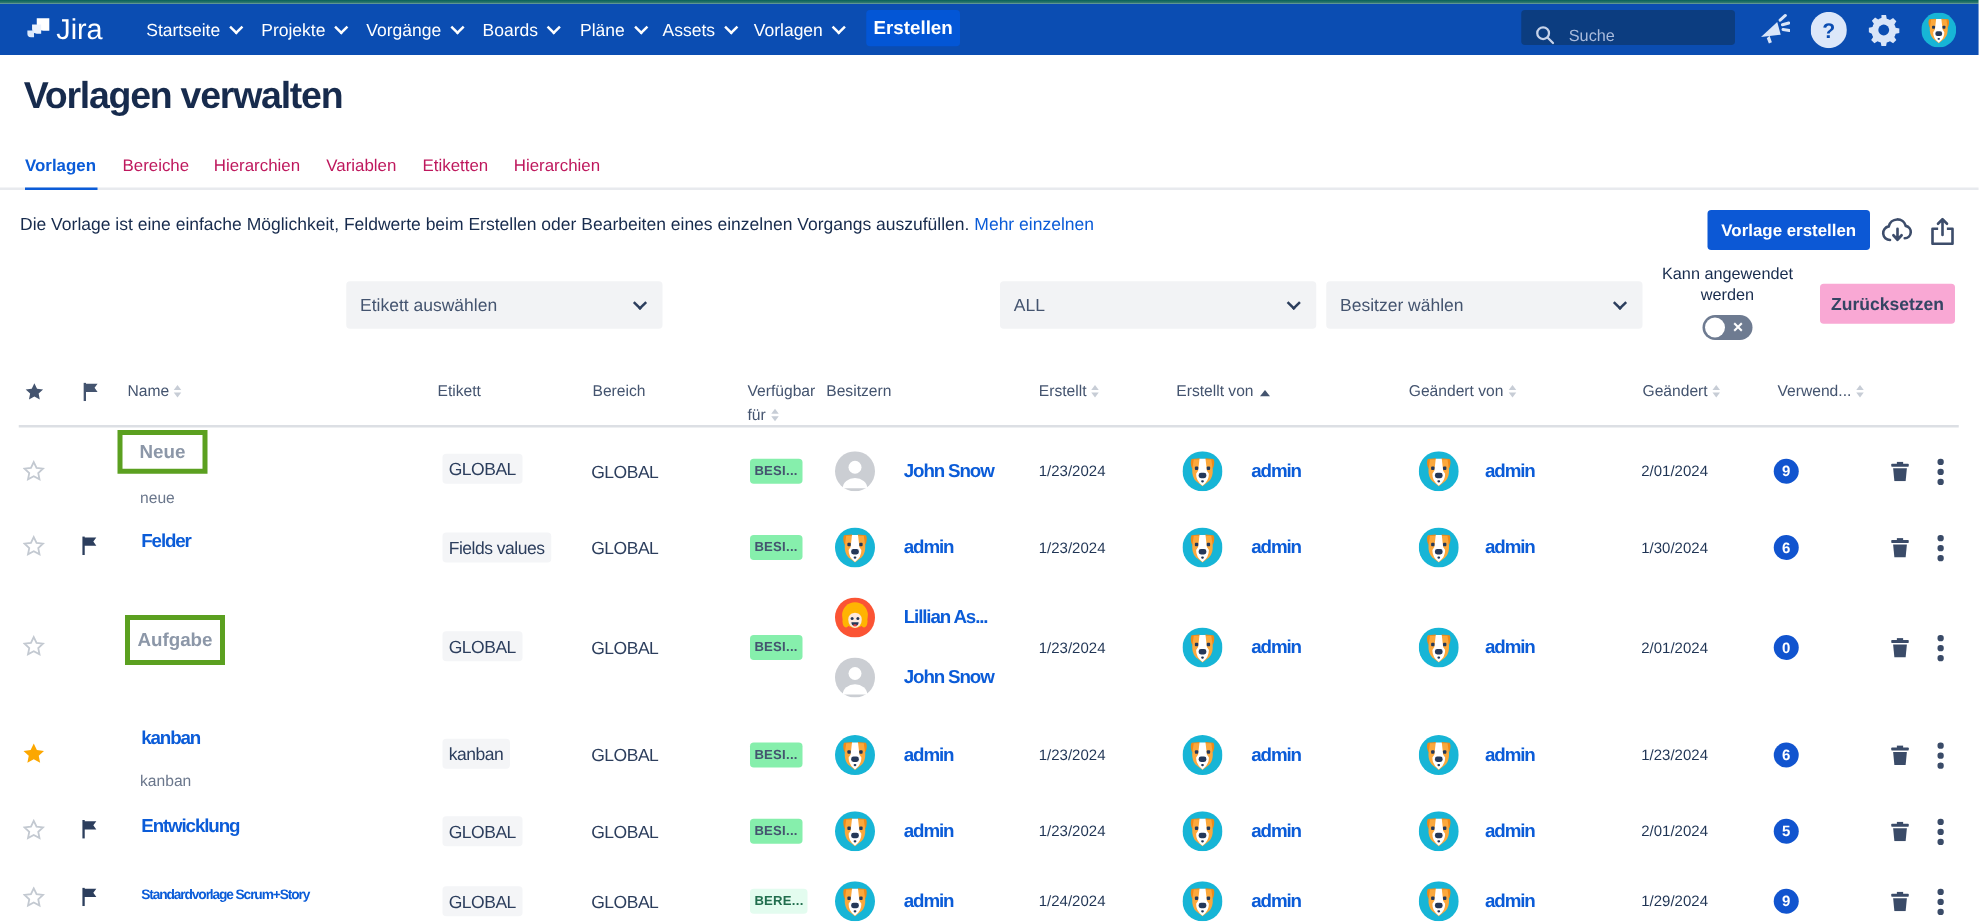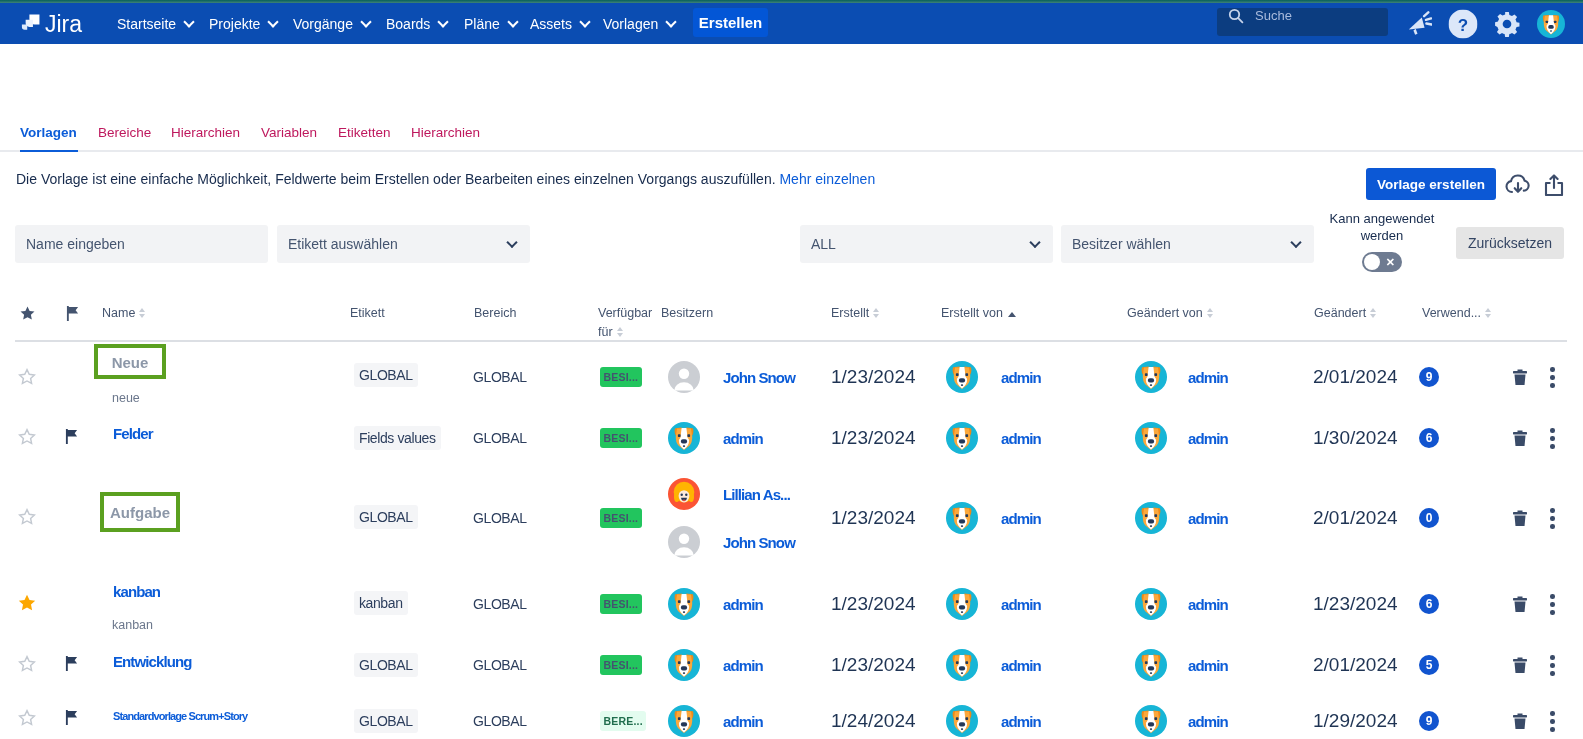--- a/index.html
+++ b/index.html
@@ -16,21 +16,21 @@
 #nav{position:absolute;left:0;top:3px;width:100%;height:41px;background:#0B4DB2}
 .navitem{position:absolute;top:50%;transform:translateY(-50%);color:#FFFFFF;
   font-size:14px;white-space:nowrap}
 .chev{display:inline-block;width:8px;height:8px;margin-left:9px;margin-bottom:2px;
   border-right:2px solid #fff;border-bottom:2px solid #fff;
   transform:rotate(45deg);vertical-align:1px}
 #createbtn{position:absolute;left:693px;top:5px;width:75px;height:29px;
   background:#0356D6;border-radius:3px;color:#fff;font-weight:bold;font-size:15px;
   display:flex;align-items:center;justify-content:center}
 #search{position:absolute;left:1217px;top:5px;width:171px;height:28px;
-  background:#0C3D80;border-radius:3px;display:flex;align-items:flex-start}
+  background:#0C3D80;border-radius:3px;display:flex;align-items:flex-end}
 #search .mag{margin-left:11px}
 #search .ph{color:#A9BBDC;font-size:13px;margin-left:11px}
 .navic{position:absolute;top:50%;transform:translate(-50%,-50%)}
 #avatartop{position:absolute;left:1551px;top:50%;transform:translate(-50%,-50%)}
 
 
 #h1{position:absolute;left:19px;top:60px;font-size:30px;font-weight:bold;color:#172B4D;letter-spacing:-1px}
 #tabs{position:absolute;left:0;top:120px;width:1583px;height:32px;border-bottom:2px solid #E8EAEE}
 .tab{position:absolute;top:5px;font-size:13.5px;color:#be185d;white-space:nowrap}
 .tab.active{color:#0B5CD8;font-weight:bold}
@@ -45,41 +45,41 @@
 .fbox{position:absolute;top:225px;height:38px;background:#F2F3F5;border-radius:3px;
   font-size:14px;color:#44546F;display:flex;align-items:center;padding-left:11px}
 .fbox .fchev{position:absolute;right:14px;top:50%;width:8px;height:8px;
   border-right:2px solid #2C3E5D;border-bottom:2px solid #2C3E5D;
   transform:translateY(-70%) rotate(45deg)}
 #kannlbl{position:absolute;left:1282px;top:210px;width:200px;font-size:13px;color:#172B4D;
   text-align:center;line-height:17px}
 #toggle{position:absolute;left:1362px;top:252px;width:40px;height:20px;background:#6E7B91;border-radius:10px}
 #toggle .knob{position:absolute;left:2px;top:2px;width:16px;height:16px;background:#fff;border-radius:50%}
 #toggle .x{position:absolute;right:7px;top:50%;transform:translateY(-50%);color:#fff;font-size:11px;font-weight:bold}
-#resetbtn{position:absolute;left:1456px;top:227px;width:108px;height:32px;background:#e5e5e5;
-  border-radius:3px;color:#344563;font-weight:normal;font-size:14px;
+#resetbtn{position:absolute;left:1456px;top:227px;width:108px;height:32px;background:#f9a8d4;
+  border-radius:3px;color:#344563;font-weight:bold;font-size:14px;
   display:flex;align-items:center;justify-content:center}
 .th{position:absolute;font-size:12.5px;font-weight:normal;color:#44546F;white-space:nowrap;line-height:19px}
 .sort{display:inline-block;position:relative;width:7px;height:10px;margin-left:4px;vertical-align:-1px}
 .sort i,.sort b{position:absolute;left:0;width:0;height:0;border-left:3.5px solid transparent;border-right:3.5px solid transparent}
 .sort i{top:0;border-bottom:4px solid #C7CDD6}
 .sort b{bottom:0;border-top:4px solid #C7CDD6}
 .sortup{display:inline-block;width:0;height:0;margin-left:5px;
   border-left:4px solid transparent;border-right:4px solid transparent;
   border-bottom:5px solid #44546F}
 #headline{position:absolute;left:15px;top:340px;width:1552px;height:2px;background:#DCDFE4}
 
 .link{color:#0B5CD8;font-weight:bold;font-size:15px;letter-spacing:-0.9px;white-space:nowrap}
-.date{color:#1F3454;font-size:19px;white-space:nowrap}
+.date{color:#1F3454;font-size:12px;white-space:nowrap}
 .plain{color:#2C3E5D;font-size:14px;letter-spacing:-0.4px}
 .sub{color:#6B778C;font-size:12.5px}
 .gname{color:#8C97A8;font-weight:bold;font-size:15px}
 .tag{background:#F4F5F7;color:#2C3E5D;font-size:14px;letter-spacing:-0.4px;padding:4px 5px;border-radius:3px;white-space:nowrap}
 .minitag{font-size:10.5px;font-weight:bold;padding:4px 3.5px;border-radius:3px;
-  background:#22c55e;color:#44546F;letter-spacing:.2px;white-space:nowrap}
+  background:#86efac;color:#44546F;letter-spacing:.2px;white-space:nowrap}
 .minitag.grn{background:#E3FCEF;color:#216E4E}
 .badge{width:20px;height:20px;border-radius:50%;background:#1154CF;color:#fff;
   font-size:12px;font-weight:bold;display:flex;align-items:center;justify-content:center}
 .gbox{position:absolute;border:4px solid #5BA020}
 .kebab{position:absolute;width:4px}
 .kebab span{display:block;width:4.5px;height:4.5px;border-radius:50%;background:#3A4B68;margin:0 0 3.5px 0}
 </style>
 </head>
 <body>
 <div id="page">
@@ -179,39 +179,39 @@
       </svg>
   <svg class="navic" style="left:1507px" width="26" height="26">
         <use href="#gear"></use>
       </svg>
   <svg id="avatartop" width="28" height="28">
         <use href="#dog"></use>
       </svg>
 </div>
 <div id="strip"></div>
 
+<div id="h1">Vorlagen verwalten</div>
 <div id="tabs">
   <div class="tab active" style="left:20px">Vorlagen</div>
   <div class="tab" style="left:98px">Bereiche</div>
   <div class="tab" style="left:171px">Hierarchien</div>
   <div class="tab" style="left:261px">Variablen</div>
   <div class="tab" style="left:338px">Etiketten</div>
   <div class="tab" style="left:411px">Hierarchien</div>
   <div id="tabline"></div>
 </div>
 <div id="desc">Die Vorlage ist eine einfache Möglichkeit, Feldwerte beim Erstellen oder Bearbeiten eines einzelnen Vorgangs auszufüllen. <a href="#">Mehr einzelnen</a></div>
 <div id="vbtn">Vorlage erstellen</div>
 <svg class="abs" style="left:1505px;top:174px" width="26" height="22">
       <use href="#cloud"></use>
     </svg>
 <svg class="abs" style="left:1544px;top:174px" width="20" height="22">
       <use href="#share"></use>
     </svg>
 
-<div class="fbox" style="left:15px;width:253px">Name eingeben</div>
 <div class="fbox" style="left:277px;width:253px">Etikett auswählen<span class="fchev"></span></div>
 <div class="fbox" style="left:1061px;width:253px">Besitzer wählen<span class="fchev"></span></div>
 <div class="fbox" style="left:800px;width:253px">ALL<span class="fchev"></span></div>
 <div id="kannlbl">Kann angewendet<br>werden</div>
 <div id="toggle">
       <span class="knob"></span>
       <span class="x">✕</span>
     </div>
 <div id="resetbtn">Zurücksetzen</div>
 

